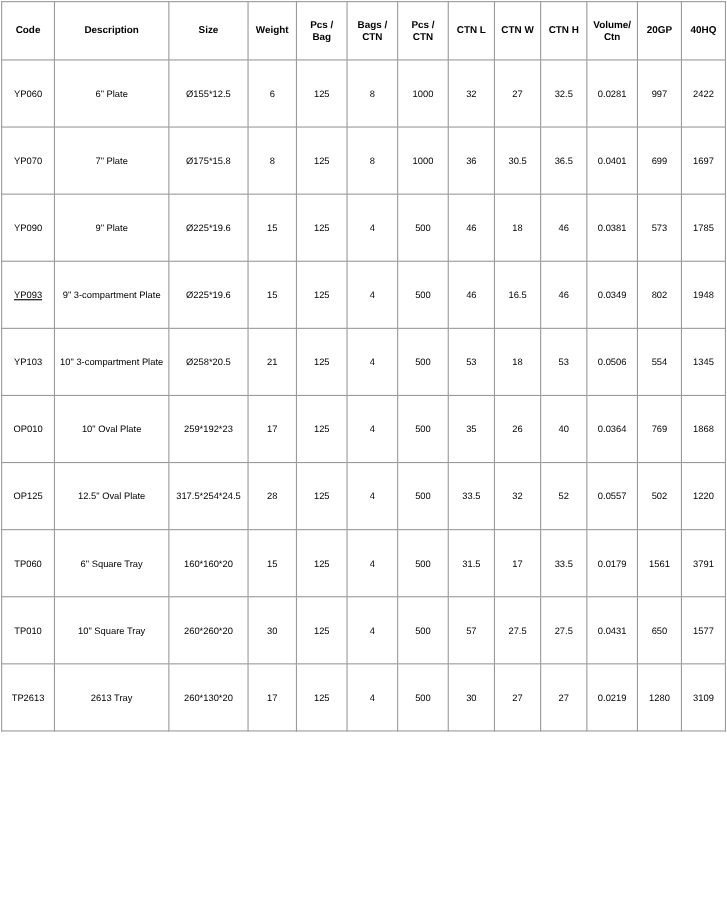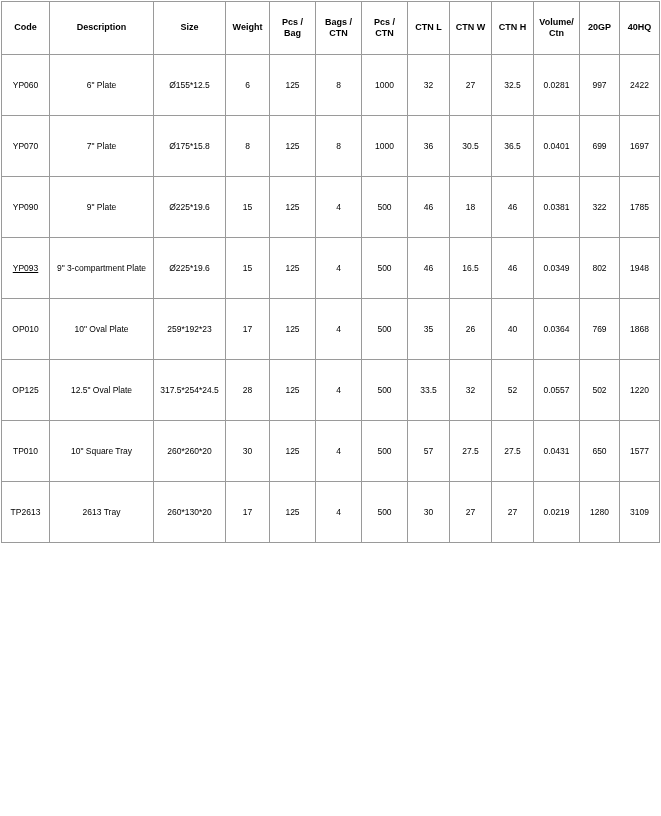--- a/index.html
+++ b/index.html
@@ -143,37 +143,52 @@
         <td class="cell-desc">9" Plate</td>
         <td>Ø225*19.6</td>
         <td>15</td>
         <td>125</td>
         <td>4</td>
         <td>500</td>
         <td>46</td>
         <td>18</td>
         <td>46</td>
         <td>0.0381</td>
-        <td>322</td>
+        <td>573</td>
         <td>1785</td>
       </tr>
       <tr>
         <td class="cell-code highlight-left">YP093</td>
         <td class="cell-desc">9" 3-compartment Plate</td>
         <td>Ø225*19.6</td>
         <td>15</td>
         <td>125</td>
         <td>4</td>
         <td>500</td>
         <td>46</td>
         <td>16.5</td>
         <td>46</td>
         <td>0.0349</td>
         <td>802</td>
         <td>1948</td>
+      </tr>
+      <tr>
+        <td class="cell-code">YP103</td>
+        <td class="cell-desc">10" 3-compartment Plate</td>
+        <td>Ø258*20.5</td>
+        <td>21</td>
+        <td>125</td>
+        <td>4</td>
+        <td>500</td>
+        <td>53</td>
+        <td>18</td>
+        <td>53</td>
+        <td>0.0506</td>
+        <td>554</td>
+        <td>1345</td>
       </tr>
       <tr>
         <td class="cell-code">OP010</td>
         <td class="cell-desc">10" Oval Plate</td>
         <td>259*192*23</td>
         <td>17</td>
         <td>125</td>
         <td>4</td>
         <td>500</td>
         <td>35</td>
@@ -192,20 +207,35 @@
         <td>4</td>
         <td>500</td>
         <td>33.5</td>
         <td>32</td>
         <td>52</td>
         <td>0.0557</td>
         <td>502</td>
         <td>1220</td>
       </tr>
       <tr>
+        <td class="cell-code">TP060</td>
+        <td class="cell-desc">6" Square Tray</td>
+        <td>160*160*20</td>
+        <td>15</td>
+        <td>125</td>
+        <td>4</td>
+        <td>500</td>
+        <td>31.5</td>
+        <td>17</td>
+        <td>33.5</td>
+        <td>0.0179</td>
+        <td>1561</td>
+        <td>3791</td>
+      </tr>
+      <tr>
         <td class="cell-code">TP010</td>
         <td class="cell-desc">10" Square Tray</td>
         <td>260*260*20</td>
         <td>30</td>
         <td>125</td>
         <td>4</td>
         <td>500</td>
         <td>57</td>
         <td>27.5</td>
         <td>27.5</td>

